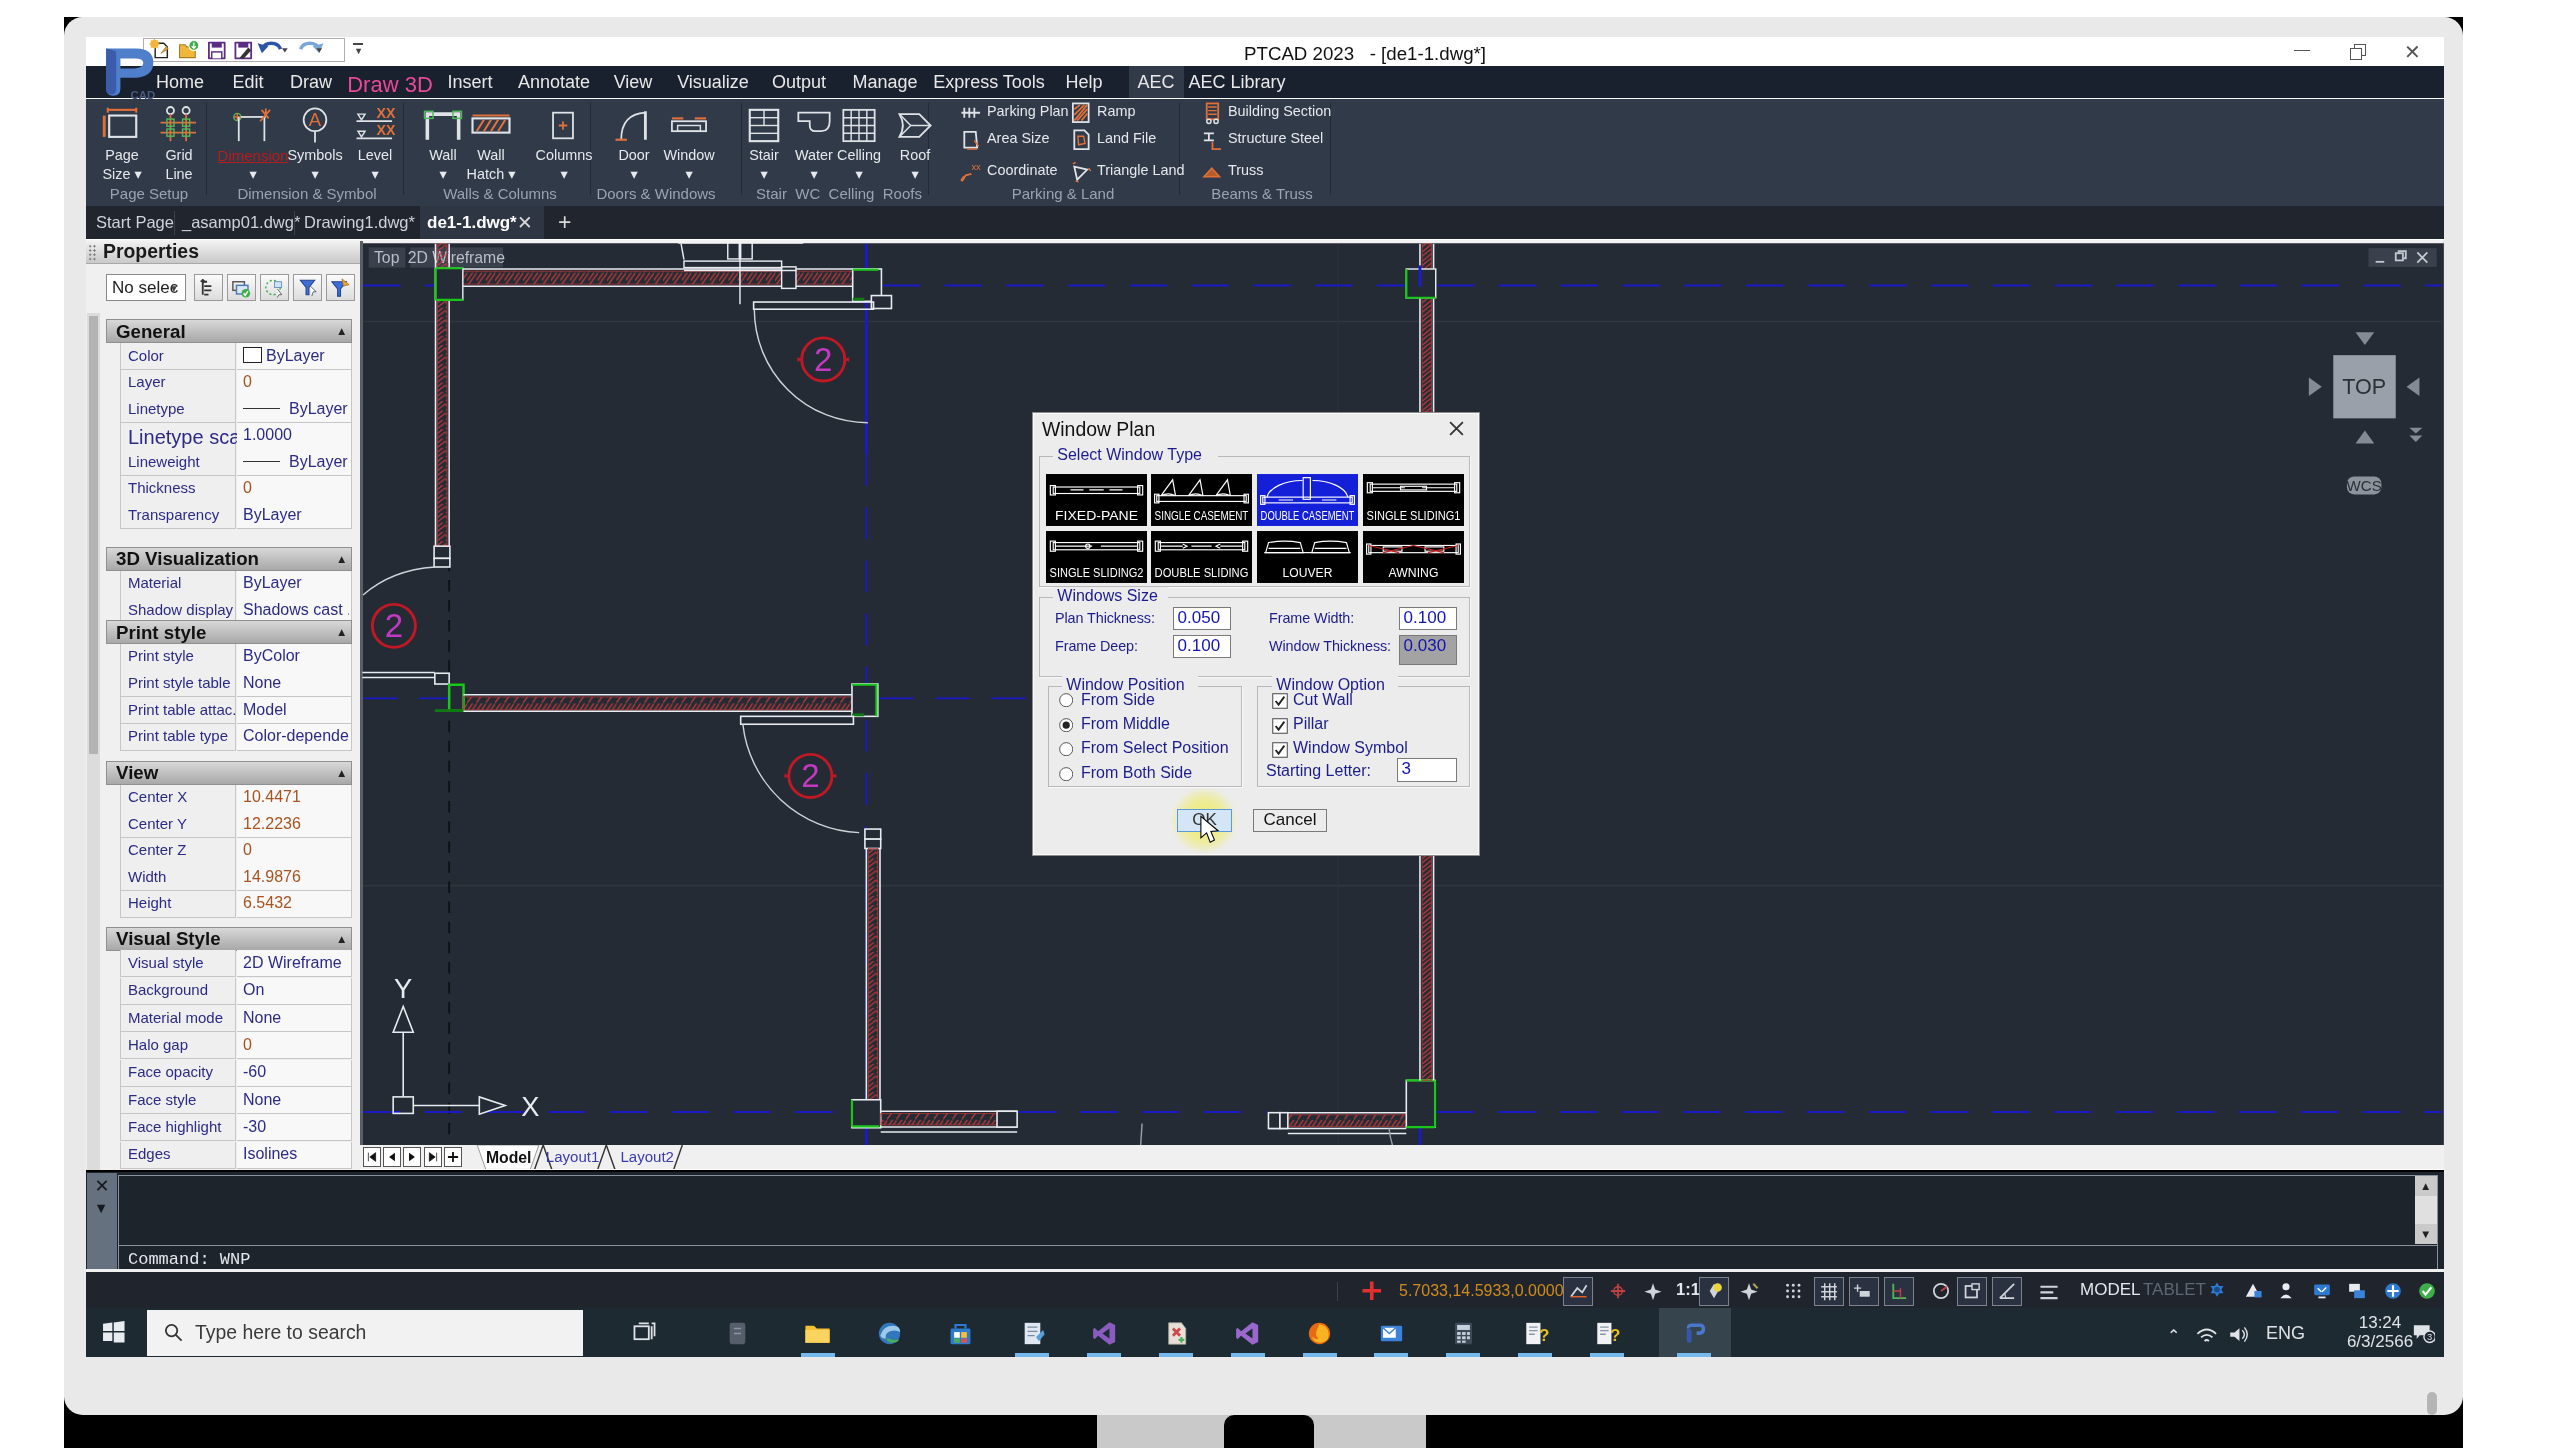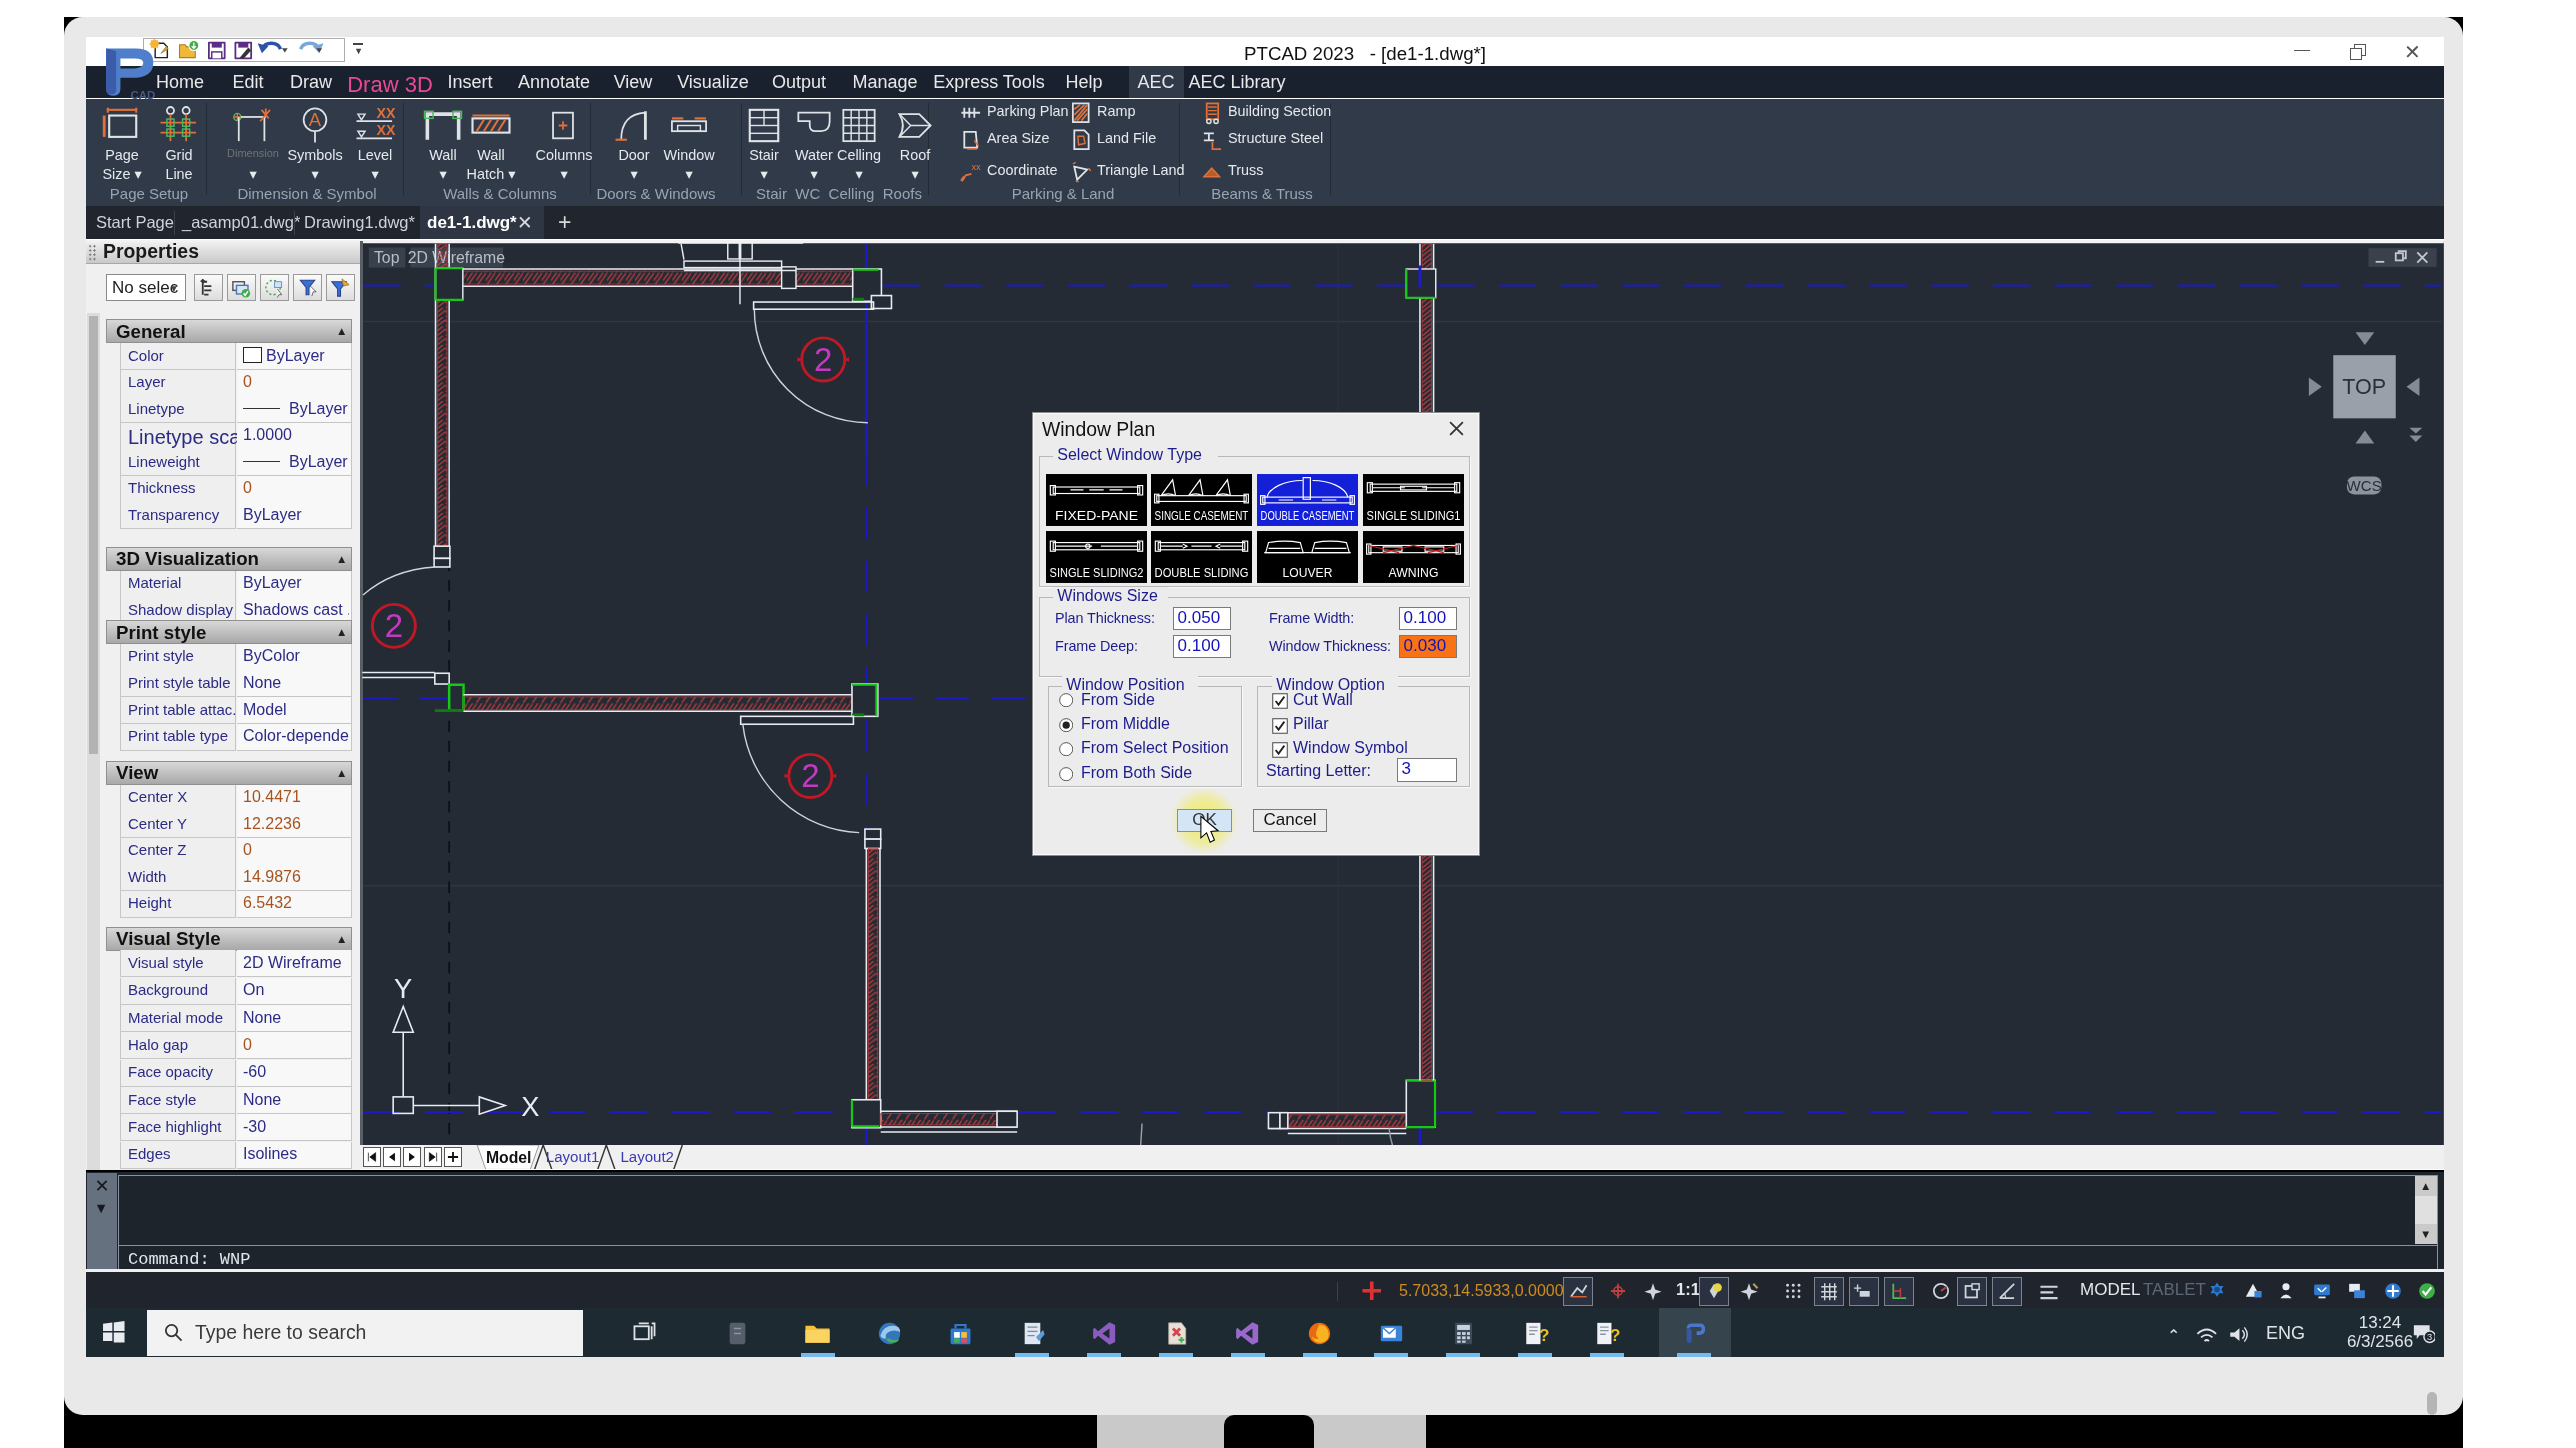--- a/index.html
+++ b/index.html
@@ -110,21 +110,21 @@
 <div class="abs" style="left:93px;top:129px;transform:translateX(-50%);font-size:14.4px;color:#e6e9ed;white-space:nowrap;">Line</div>
 <div class="abs" style="left:147px;top:70px;"><svg width="40" height="37" viewBox="0 0 56 52" style="overflow:visible">
         <circle cx="6" cy="14" r="5" fill="none" stroke="#4fba5a" stroke-width="2"></circle>
         <line x1="1" y1="14" x2="11" y2="14" stroke="#e0703a" stroke-width="2"></line>
         <line x1="6" y1="9" x2="6" y2="19" stroke="#e0703a" stroke-width="2"></line>
         <line x1="11" y1="14" x2="46" y2="14" stroke="#dfe3e8" stroke-width="2.5"></line>
         <line x1="8" y1="14" x2="8" y2="48" stroke="#dfe3e8" stroke-width="2.5"></line>
         <line x1="44" y1="14" x2="44" y2="48" stroke="#dfe3e8" stroke-width="2.5"></line>
         <path d="M38 20 L52 4 M40 4 L50 16 M46 2 L46 12" stroke="#e0703a" stroke-width="2.5"></path>
       </svg></div>
-<div class="abs" style="left:167px;top:110px;transform:translateX(-50%);font-size:11px;color:#737373;white-space:nowrap;">Dimension</div>
+<div class="abs" style="left:167px;top:110px;transform:translateX(-50%);font-size:15px;color:#b91c1c;white-space:nowrap;text-decoration:underline;">Dimension</div>
 <div class="abs" style="left:167px;top:129px;transform:translateX(-50%);font-size:14.4px;color:#e6e9ed;white-space:nowrap;">▾</div>
 <div class="abs" style="left:209px;top:70px;"><svg width="40" height="37" viewBox="0 0 56 52" style="overflow:visible">
         <circle cx="28" cy="18" r="16" fill="none" stroke="#dfe3e8" stroke-width="2.5"></circle>
         <line x1="28" y1="34" x2="28" y2="50" stroke="#dfe3e8" stroke-width="2.5"></line>
         <text x="28" y="27" font-size="26" fill="#e0703a" text-anchor="middle" font-family="Liberation Sans">A</text>
       </svg></div>
 <div class="abs" style="left:229px;top:110px;transform:translateX(-50%);font-size:14.4px;color:#e6e9ed;white-space:nowrap;">Symbols</div>
 <div class="abs" style="left:229px;top:129px;transform:translateX(-50%);font-size:14.4px;color:#e6e9ed;white-space:nowrap;">▾</div>
 <div class="abs" style="left:269px;top:70px;"><svg width="40" height="37" viewBox="0 0 56 52" style="overflow:visible">
         <path d="M4 10 L14 10 L9 18 Z" fill="none" stroke="#dfe3e8" stroke-width="2"></path>
@@ -965,21 +965,21 @@
       <path d="M8 20 L50 30 M70 20 L28 30 M70 20 L112 30 M132 20 L90 30" stroke="#c02020" stroke-width="1.6" fill="none"></path>
       <text x="70" y="64" font-size="19" fill="#fff" text-anchor="middle" font-family="Liberation Sans" textLength="69" lengthAdjust="spacingAndGlyphs">AWNING</text>
     </svg>
 <div class="abs" style="left:969px;top:573px;font-size:14.4px;letter-spacing:-0.1px;color:#1c1c8c;white-space:nowrap;">Plan Thickness:</div>
 <div class="abs" style="left:1087px;top:570px;width:58px;height:23px;background:#fff;border:0.7px solid #7a7a7a;font-size:17px;color:#1414b4;padding-left:3.6px;">0.050</div>
 <div class="abs" style="left:969px;top:601px;font-size:14.4px;letter-spacing:-0.1px;color:#1c1c8c;white-space:nowrap;">Frame Deep:</div>
 <div class="abs" style="left:1087px;top:598px;width:58px;height:23px;background:#fff;border:0.7px solid #7a7a7a;font-size:17px;color:#1414b4;padding-left:3.6px;">0.100</div>
 <div class="abs" style="left:1183px;top:573px;font-size:14.4px;letter-spacing:-0.1px;color:#1c1c8c;white-space:nowrap;">Frame Width:</div>
 <div class="abs" style="left:1313px;top:570px;width:58px;height:23px;background:#fff;border:0.7px solid #7a7a7a;font-size:17px;color:#1414b4;padding-left:3.6px;">0.100</div>
 <div class="abs" style="left:1183px;top:601px;font-size:14.4px;letter-spacing:-0.1px;color:#1c1c8c;white-space:nowrap;">Window Thickness:</div>
-<div class="abs" style="left:1313px;top:598px;width:58px;height:23px;background:#f97316;border:0.7px solid #7a7a7a;font-size:17px;color:#1414b4;padding-left:3.6px;">0.030</div>
+<div class="abs" style="left:1313px;top:598px;width:58px;height:30px;background:#a3a3a3;border:0.7px solid #7a7a7a;font-size:17px;color:#1414b4;padding-left:3.6px;">0.030</div>
 <svg class="abs" style="left:973px;top:656px;" width="14.4" height="14.4" viewBox="0 0 22 22">
       <circle cx="11" cy="11" r="10" fill="#fff" stroke="#555" stroke-width="1.5"></circle>
     </svg>
 <div class="abs" style="left:995px;top:654px;font-size:16px;color:#1c1c8c;white-space:nowrap;">From Side</div>
 <svg class="abs" style="left:973px;top:681px;" width="14.4" height="14.4" viewBox="0 0 22 22">
       <circle cx="11" cy="11" r="10" fill="#fff" stroke="#555" stroke-width="1.5"></circle>
       <circle cx="11" cy="11" r="5.5" fill="#222"></circle>
     </svg>
 <div class="abs" style="left:995px;top:678px;font-size:16px;color:#1c1c8c;white-space:nowrap;">From Middle</div>
 <svg class="abs" style="left:973px;top:705px;" width="14.4" height="14.4" viewBox="0 0 22 22">

